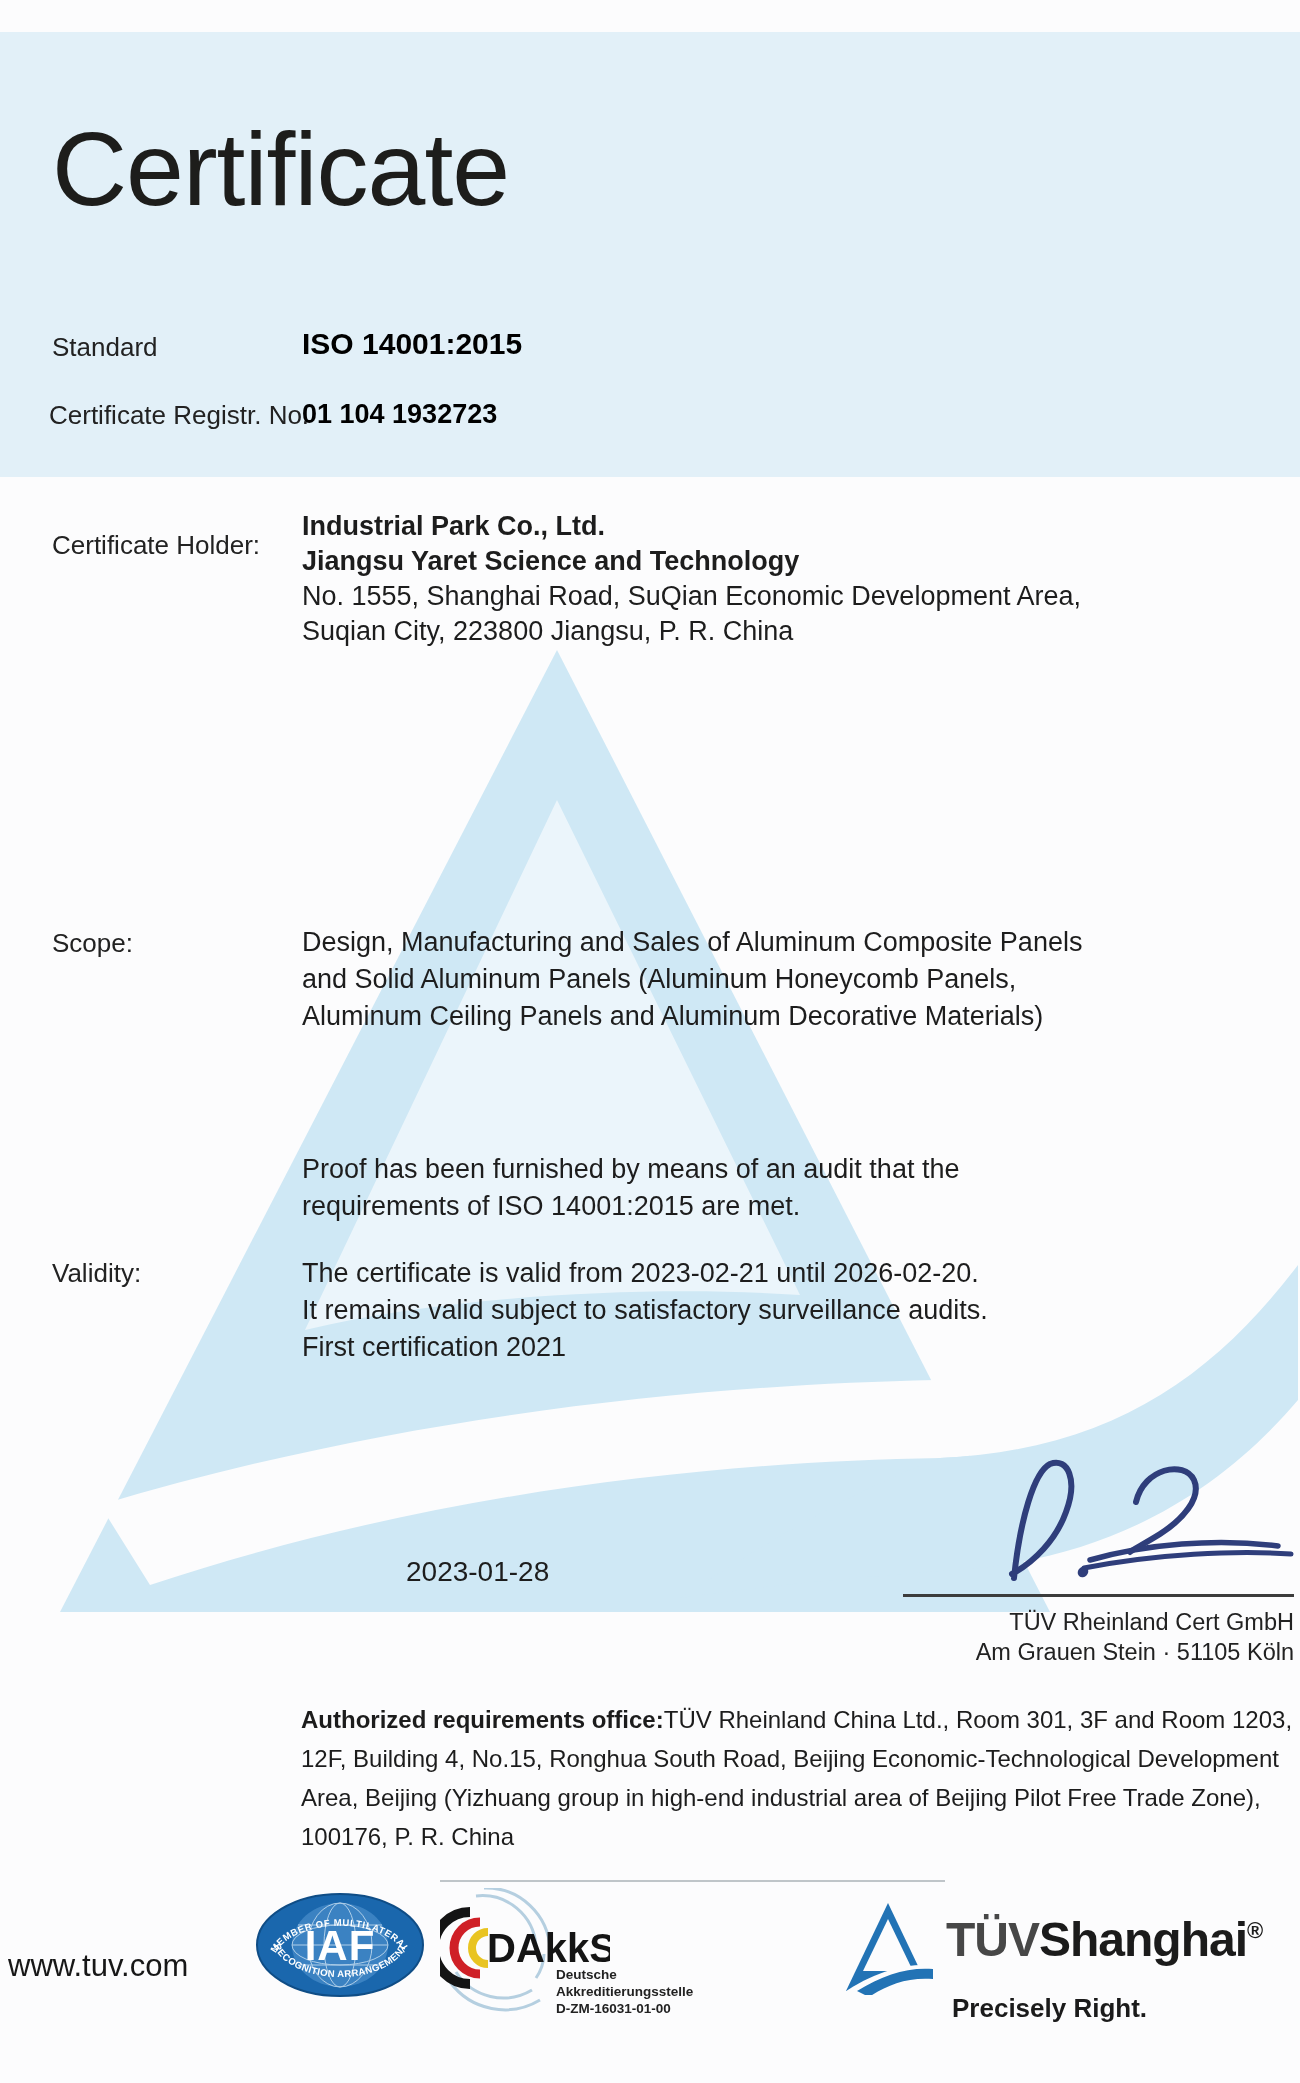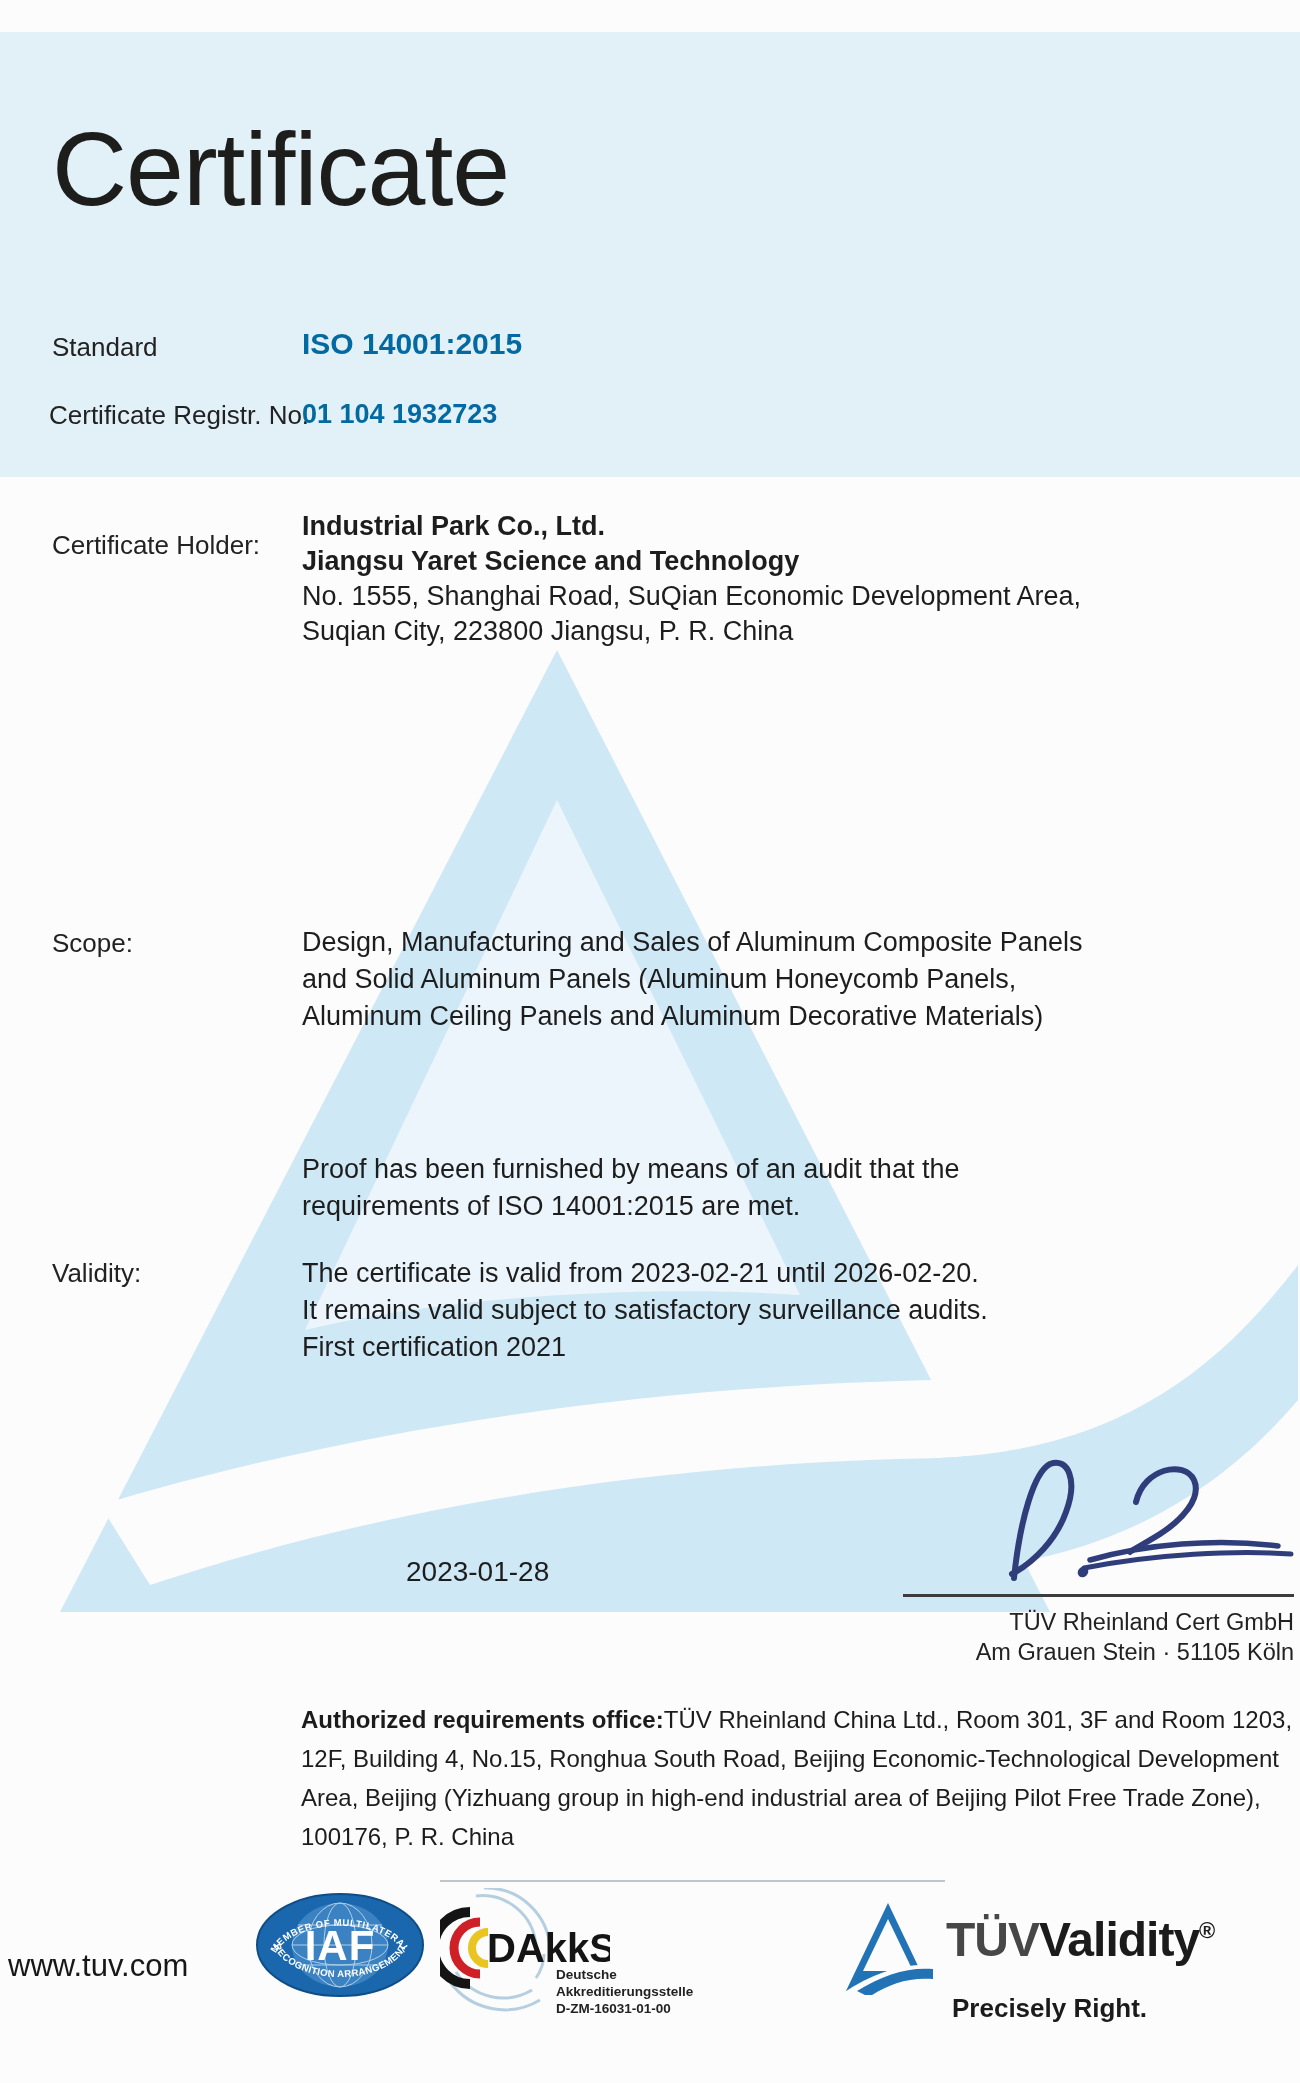--- a/index.html
+++ b/index.html
@@ -7,21 +7,21 @@
     position:relative;width:1300px;height:2083px;margin:0 auto;
     background:#fcfcfd;overflow:hidden;
     font-family:"Liberation Sans","DejaVu Sans",sans-serif;
     color:#1f1f1f;
   }
   .abs{position:absolute;}
   #band{left:0;top:32px;width:1300px;height:445px;background:#e2f0f8;}
   #watermark{left:0;top:0;width:1300px;height:2083px;pointer-events:none;}
   #title{left:52px;top:112px;font-size:104px;line-height:1.1;color:#1d1d1b;letter-spacing:-1px;}
   .label{font-size:26px;color:#222;}
-  .val-bold{font-weight:bold;color:#0369a1;}
+  .val-bold{font-weight:bold;color:#000000;}
   #standard-label{left:52px;top:332px;}
   #standard-value{left:302px;top:327px;font-size:30px;}
   #registr-label{left:49px;top:400px;}
   #registr-value{left:302px;top:399px;font-size:27px;}
   #holder-label{left:52px;top:494px;margin-top:36px;}
   .block{font-size:27px;line-height:35px;color:#1d1d1d;}
   #holder-block{left:302px;top:509px;}
   .bold-line{font-weight:bold;}
   #scope-label{left:52px;top:928px;}
   #scope-block{left:302px;top:924px;line-height:37px;}
@@ -160,16 +160,16 @@
     <div>Akkreditierungsstelle</div>
     <div>D-ZM-16031-01-00</div>
   </div>
 
   <svg id="tuvtri-svg" class="abs" width="90" height="94" viewBox="0 0 90 94" aria-hidden="true">
     <polygon points="45,2 3,90 87,90" fill="#2273b5"></polygon>
     <polygon points="45,18 20,70 70,70" fill="#fcfcfd"></polygon>
     <path d="M 0,92 C 30,72 60,62 90,64 L 90,94 L 0,94 Z" fill="#fcfcfd"></path>
     <path d="M 14,90 C 40,74 64,66 90,68 L 90,78 C 64,76 44,84 26,96 Z" fill="#2273b5"></path>
   </svg>
-  <div id="brand" class="abs"><span class="tuv">TÜV</span><span class="rhein">Validity</span><sup>®</sup></div>
+  <div id="brand" class="abs"><span class="tuv">TÜV</span><span class="rhein">Shanghai</span><sup>®</sup></div>
   <div id="tagline" class="abs">Precisely Right.</div>
 
 </div>
 
 </body></html>

